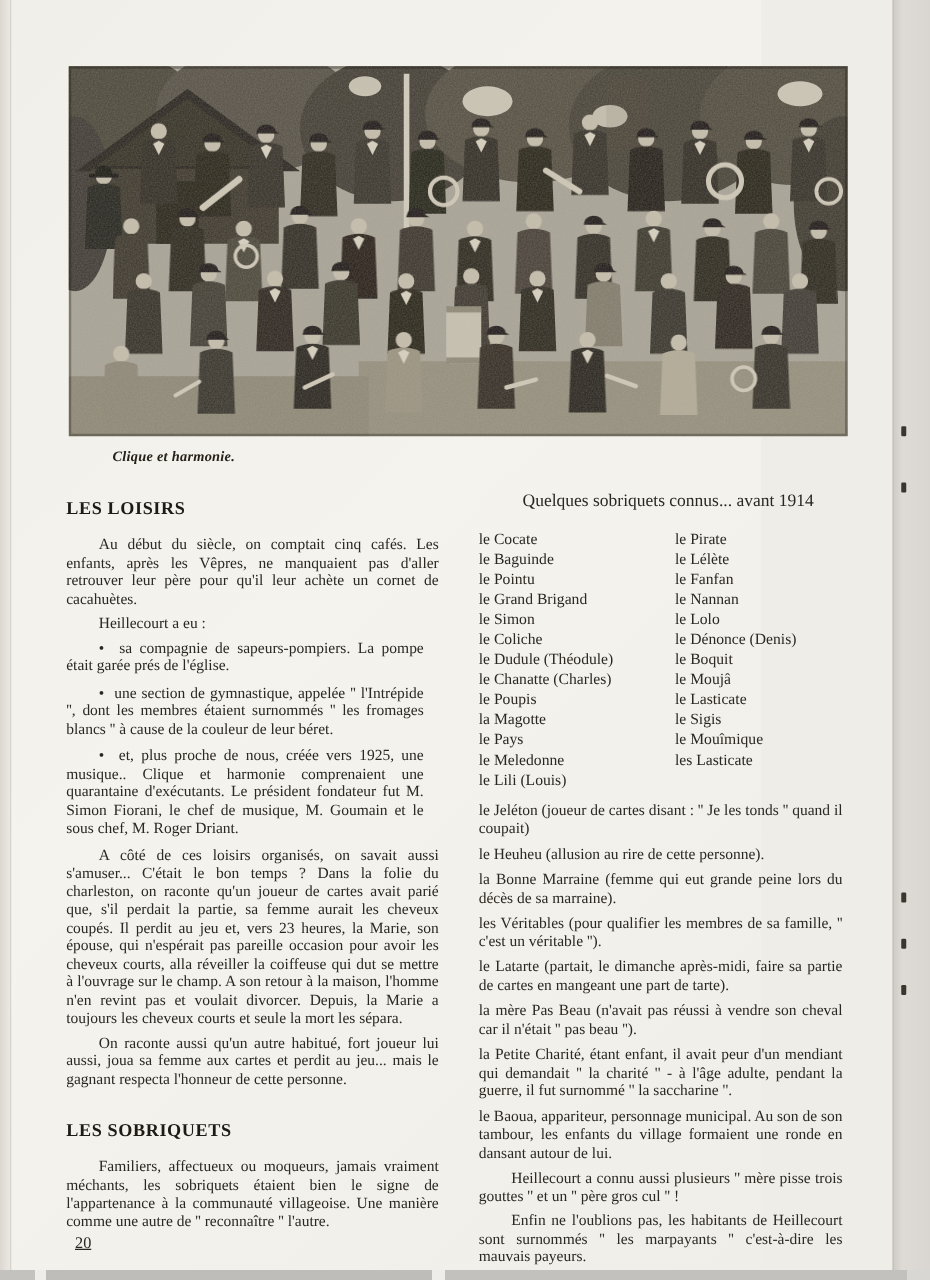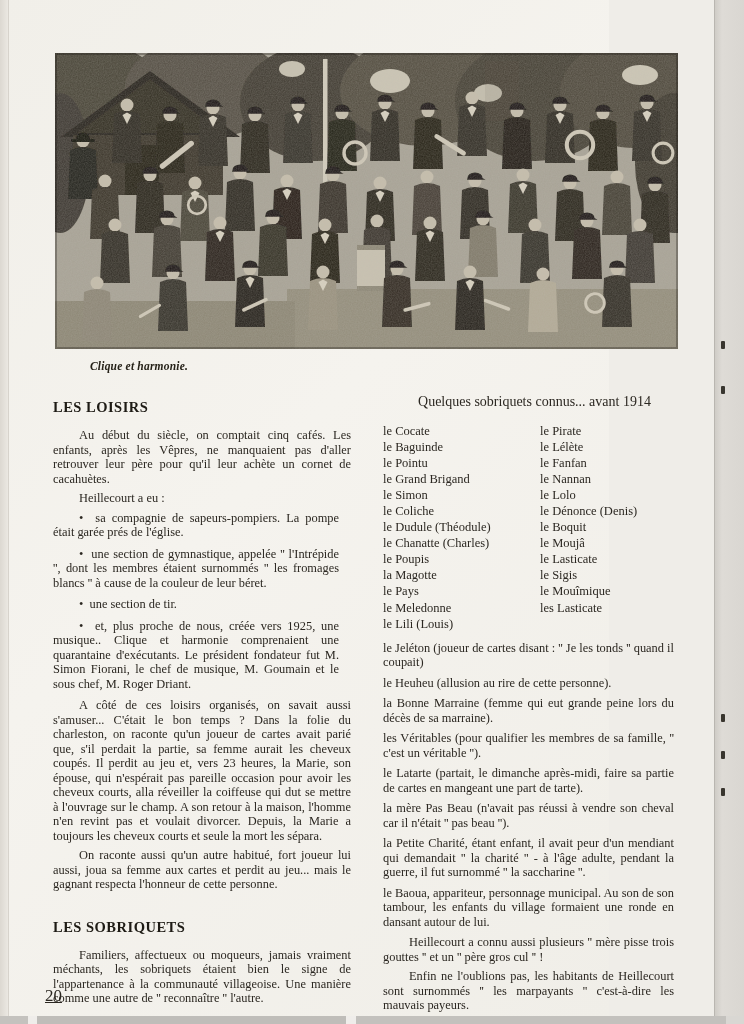--- a/index.html
+++ b/index.html
@@ -34,21 +34,21 @@
   .indent{text-indent:26px;}
   .bullet{margin:2px 12px 7px 0;text-align:justify;text-indent:26px;}
   .bullet::before{content:"\2022\00a0\00a0";}
   .rc-heading{text-align:center;font-size:14px;margin:0 0 13px 12px;}
   .nick-cols{display:flex;margin-bottom:9px;}
   .nick-col{line-height:16.1px;font-size:12.5px;}
   .nick-col-1{width:157px;}
   .nick-col-2{width:134px;}
   .def{margin:0 0 6px 0;text-align:justify;}
   .closing{margin:0 0 5px 0;text-align:justify;text-indent:26px;}
-  .page-num{position:absolute;left:45px;top:986px;font-size:17px;text-decoration:underline;}
+  .page-num{position:absolute;left:60px;top:986px;font-size:13px;text-decoration:underline;}
 </style>
 </head>
 <body>
 
 <div class="page">
 
   <div class="photo">
     <svg width="623" height="296" viewBox="0 0 623 296">
       <defs>
         <g id="man">
@@ -312,21 +312,20 @@
 
   <div class="caption">Clique et harmonie.</div>
 
   <div class="col col-left">
     <h2>LES LOISIRS</h2>
     <p class="indent">Au début du siècle, on comptait cinq cafés. Les enfants, après les Vêpres, ne manquaient pas d'aller retrouver leur père pour qu'il leur achète un cornet de cacahuètes.</p>
     <p class="indent">Heillecourt a eu :</p>
     <div>
         <div class="bullet">sa compagnie de sapeurs-pompiers. La pompe était garée prés de l'église.</div>
         <div class="bullet">une section de gymnastique, appelée '' l'Intrépide '', dont les membres étaient surnommés '' les fromages blancs '' à cause de la couleur de leur béret.</div>
-        <div class="bullet">une section de tir.</div>
         <div class="bullet">et, plus proche de nous, créée vers 1925, une musique.. Clique et harmonie comprenaient une quarantaine d'exécutants. Le président fondateur fut M. Simon Fiorani, le chef de musique, M. Goumain et le sous chef, M. Roger Driant.</div>
       </div>
     <p class="indent">A côté de ces loisirs organisés, on savait aussi s'amuser... C'était le bon temps ? Dans la folie du charleston, on raconte qu'un joueur de cartes avait parié que, s'il perdait la partie, sa femme aurait les cheveux coupés. Il perdit au jeu et, vers 23 heures, la Marie, son épouse, qui n'espérait pas pareille occasion pour avoir les cheveux courts, alla réveiller la coiffeuse qui dut se mettre à l'ouvrage sur le champ. A son retour à la maison, l'homme n'en revint pas et voulait divorcer. Depuis, la Marie a toujours les cheveux courts et seule la mort les sépara.</p>
     <p class="indent">On raconte aussi qu'un autre habitué, fort joueur lui aussi, joua sa femme aux cartes et perdit au jeu... mais le gagnant respecta l'honneur de cette personne.</p>
     <h2 class="h2-sob">LES SOBRIQUETS</h2>
     <p class="indent">Familiers, affectueux ou moqueurs, jamais vraiment méchants, les sobriquets étaient bien le signe de l'appartenance à la communauté villageoise. Une manière comme une autre de '' reconnaître '' l'autre.</p>
   </div>
 
   <div class="col col-right">
     <div class="rc-heading">Quelques sobriquets connus... avant 1914</div>

